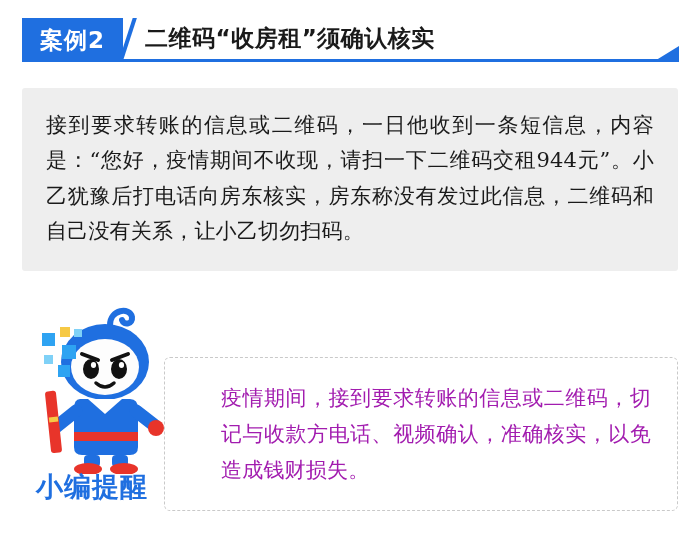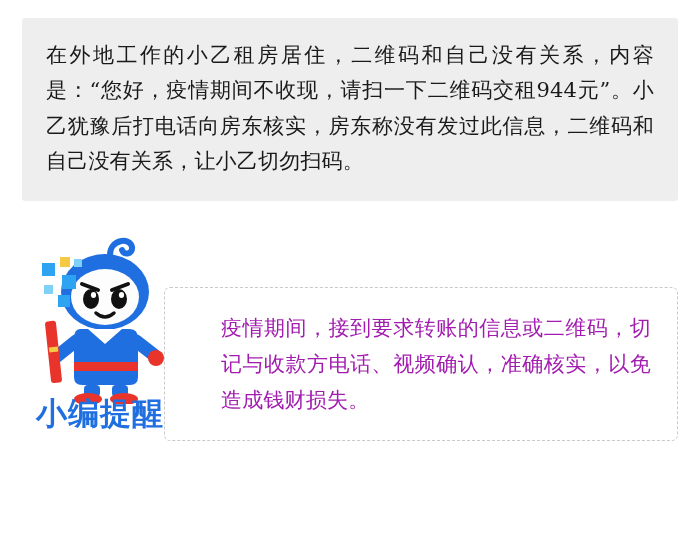--- a/index.html
+++ b/index.html
@@ -141,43 +141,51 @@
     line-height: 1.72;
     color: #a21caf;
     letter-spacing: 0.2px;
     text-align: justify;
   }
   .tip-label {
     position: absolute;
     left: 14px;
     bottom: 14px;
     color: #1f6fe0;
-    font-size: 31px;
+    font-size: 27px;
     font-weight: bold;
     letter-spacing: 1px;
     z-index: 4;
   }
 
   
   .mascot {
     position: absolute;
     left: 10px;
     top: 0px;
     width: 150px;
     height: 175px;
   }
 </style>
 </head>
 <body>
 
 <div class="page">
 
+  <div class="header">
+    <div class="case-badge">案例2</div>
+    <div class="header-title-wrap">
+      <div class="header-slash"></div>
+      <div class="header-title">二维码“收房租”须确认核实</div>
+      <div class="header-tail"></div>
+    </div>
+  </div>
 
   <div class="story-box">
-    <div class="story-text">在外地工作的小乙租房居住，二维码和自己没有关系，内容是：“您好，疫情期间不收现，请扫一下二维码交租944元”。小乙犹豫后打电话向房东核实，房东称没有发过此信息，二维码和自己没有关系，让小乙切勿扫码。</div>
+    <div class="story-text">接到要求转账的信息或二维码，一日他收到一条短信息，内容是：“您好，疫情期间不收现，请扫一下二维码交租944元”。小乙犹豫后打电话向房东核实，房东称没有发过此信息，二维码和自己没有关系，让小乙切勿扫码。</div>
   </div>
 
   <div class="tip-section">
 
     <div class="mascot-col">
       <svg class="mascot" viewBox="0 0 150 175">
 
         <path d="M78 26 C78 10, 98 8, 100 18 C101 25, 92 27, 90 21" fill="none" stroke="#1f6fe0" stroke-width="6" stroke-linecap="round"></path>
 
         <ellipse cx="73" cy="63" rx="44" ry="38" fill="#1f6fe0"></ellipse>

